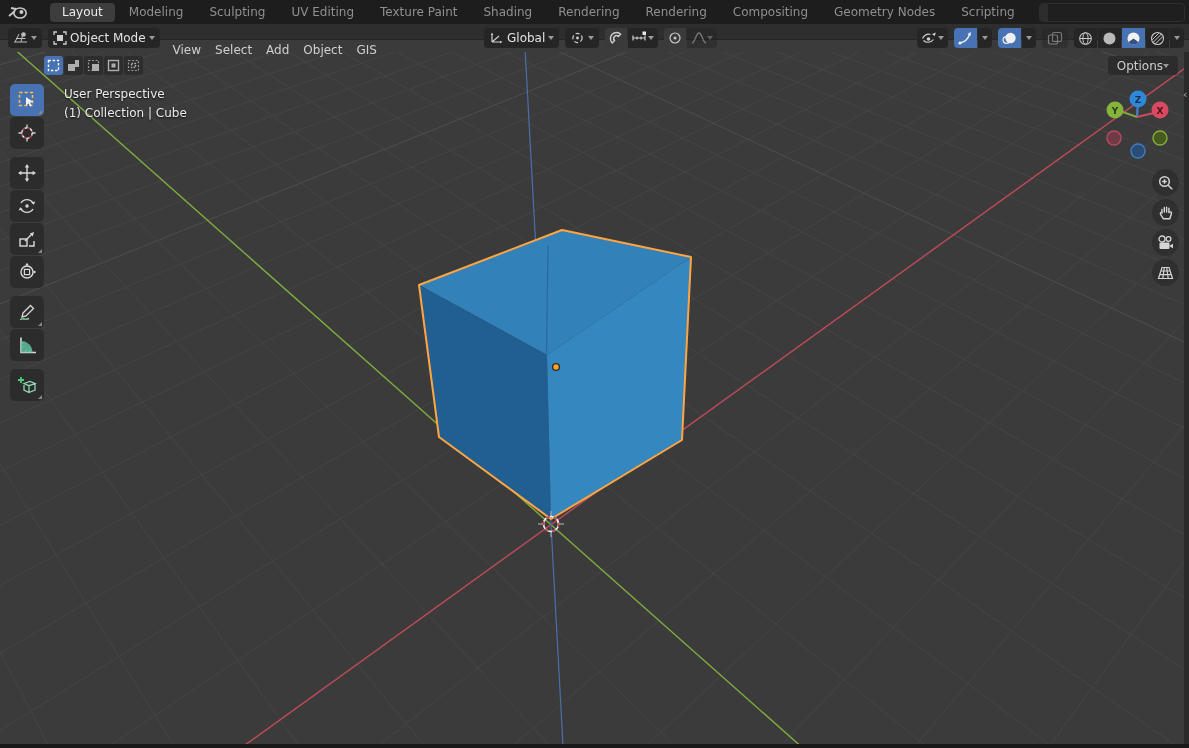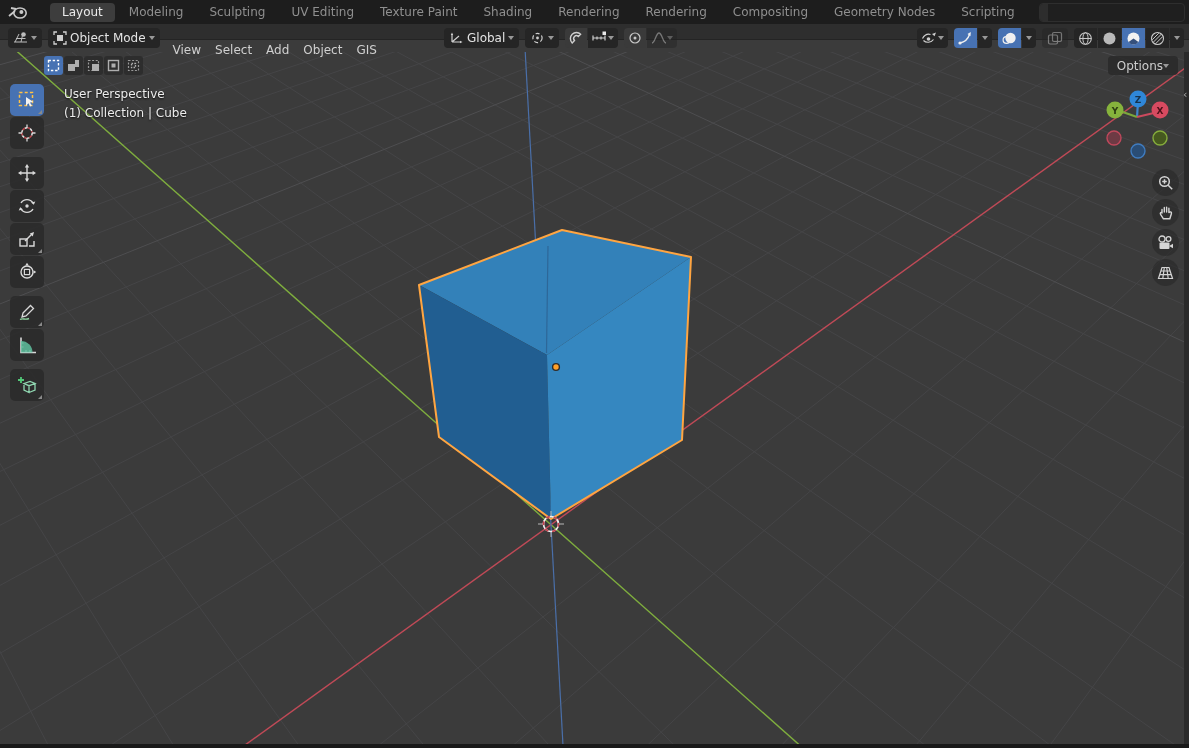--- a/index.html
+++ b/index.html
@@ -26,21 +26,21 @@
     border-radius:4px; overflow:hidden; width:146px; }
   .scene-browse { display:flex; align-items:center; gap:2px; padding:0 4px;
     background:#2d2d2d; height:100%; }
 
   
   .toolbar2 { position:absolute; left:0; top:24px; width:1189px; height:16px;
     background:#2e2e2e; z-index:10; border-bottom:1px solid #242424; }
   .cluster { position:absolute; top:4px; height:20px; display:flex;
     align-items:center; gap:6px; }
   .cl-left { left:8px; }
-  .cl-center { left:444px; }
+  .cl-center { left:484px; }
   .cl-right { right:5px; }
   .btn { background:#252525; border-radius:4px; height:20px; display:flex;
     align-items:center; padding:0 5px; gap:3px; }
   .btn .lbl { color:#e2e2e2; font-size:12px; }
   .hmenu { color:#d0d0d0; font-size:12px; padding:0 7px; line-height:20px;margin-top:24px; }
   .crt { width:0; height:0; border-left:3.5px solid transparent;
     border-right:3.5px solid transparent; border-top:4.5px solid #989898;
     display:inline-block; }
   .group { display:flex; height:20px; border-radius:4px; overflow:hidden; gap:1px; }
   .seg { background:#252525; display:flex; align-items:center;

